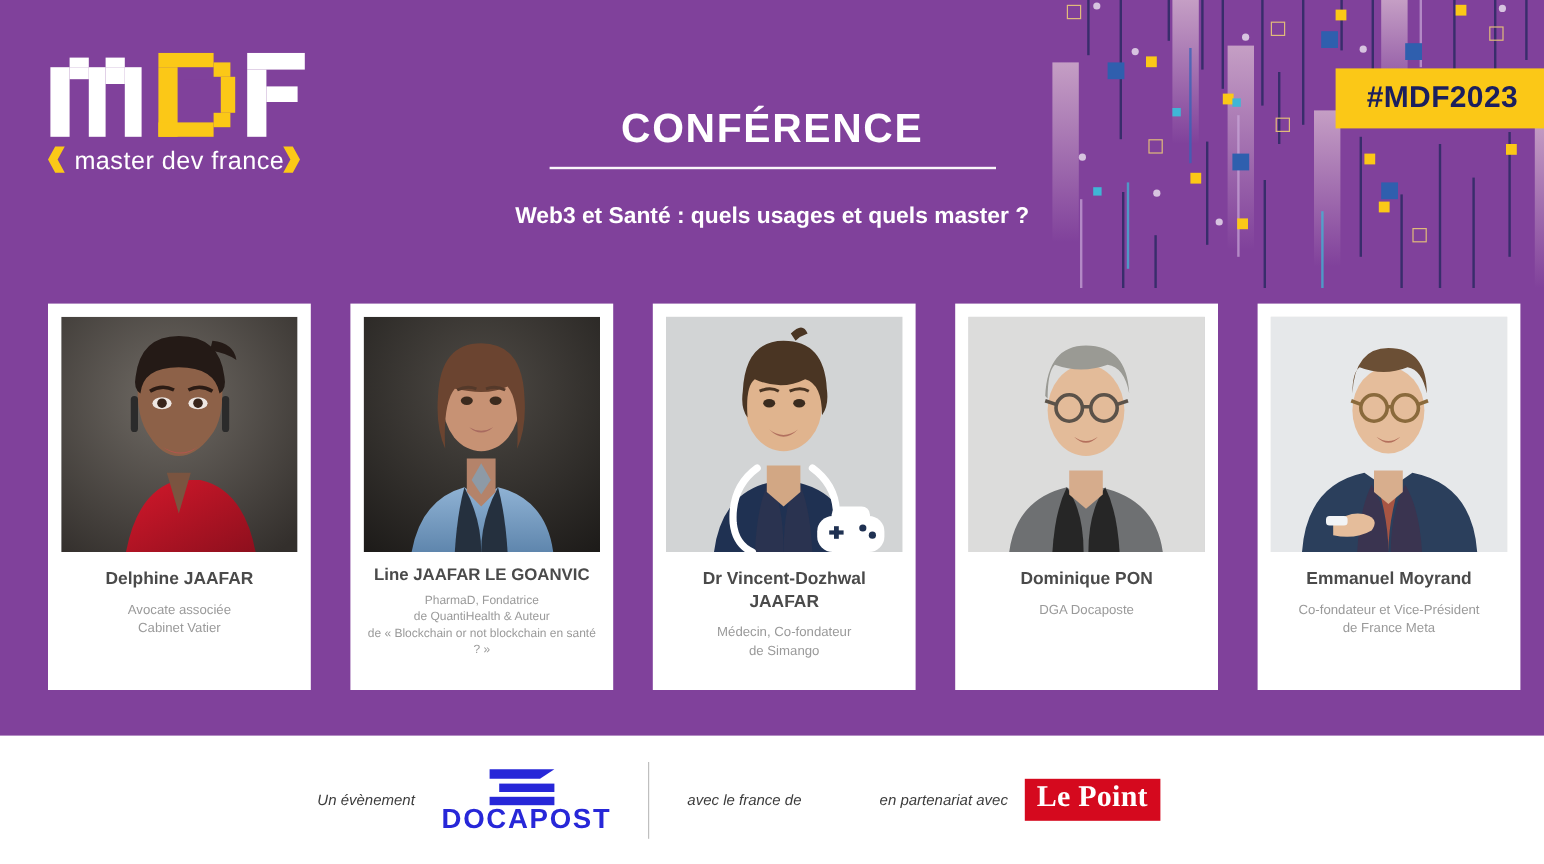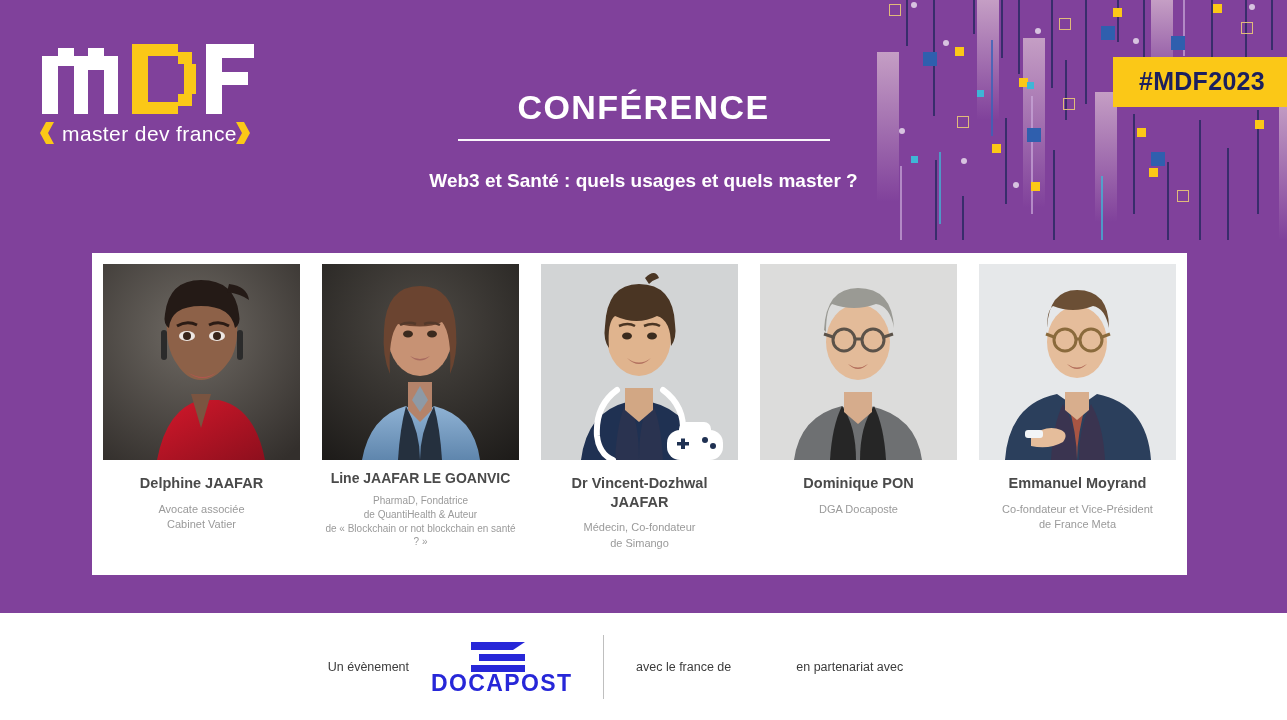--- a/index.html
+++ b/index.html
@@ -68,23 +68,23 @@
     width:372px; height:2px; background:#ffffff; opacity:.95;
   }
   .conf-sub {
     position:absolute; top:170px; left:0; width:1287px;
     text-align:center; color:#ffffff;
     font-size:19px; font-weight:bold;
   }
 
   
   .cards {
-    position:absolute; left:26px; top:253px;
+    position:absolute; left:40px; top:253px;
     width:1227px; height:322px;
-    display:flex; justify-content:center;
+    display:flex; justify-content:space-between;
   }
   .card {
     width:219px; height:322px;
     background:#ffffff;
     padding:11px 11px 8px 11px;
     display:flex; flex-direction:column; align-items:center;
   }
   .photo {
     width:197px; height:196px;
     background:#cfcfcf;
@@ -115,20 +115,21 @@
     display:flex; align-items:center; justify-content:center;
   }
   .footer-inner {
     display:flex; align-items:center; gap:0;
     transform:translateX(-28px);
   }
   .fgroup { display:flex; align-items:center; }
   .flabel {
     font-size:12.5px; color:#3c3c3c; font-weight:normal;
     white-space:nowrap;
+    font-style:italic;
   }
   .fsep {
     width:1px; height:64px; background:#bfbfbf;
     margin:0 32px;
   }
   .docaposte { margin-left:20px; }
   .laposte { margin-left:14px; }
   .lepoint {
     margin-left:14px;
     background:#d5091e; color:#ffffff;
@@ -441,18 +442,19 @@
       <div class="fsep"></div>
 
       <div class="fgroup">
         <span class="flabel">avec le france de</span>
       </div>
 
       <div class="fsep" style="background:transparent;"></div>
 
       <div class="fgroup">
         <span class="flabel">en partenariat avec</span>
+        <span class="lepoint">Le Point</span>
       </div>
 
     </div>
   </div>
 
 </div>
 
 </body></html>

